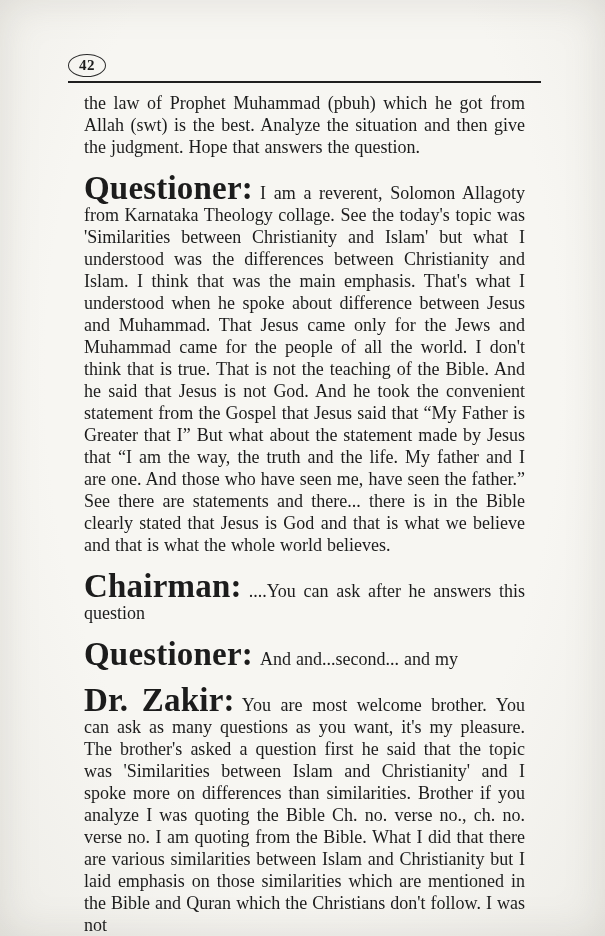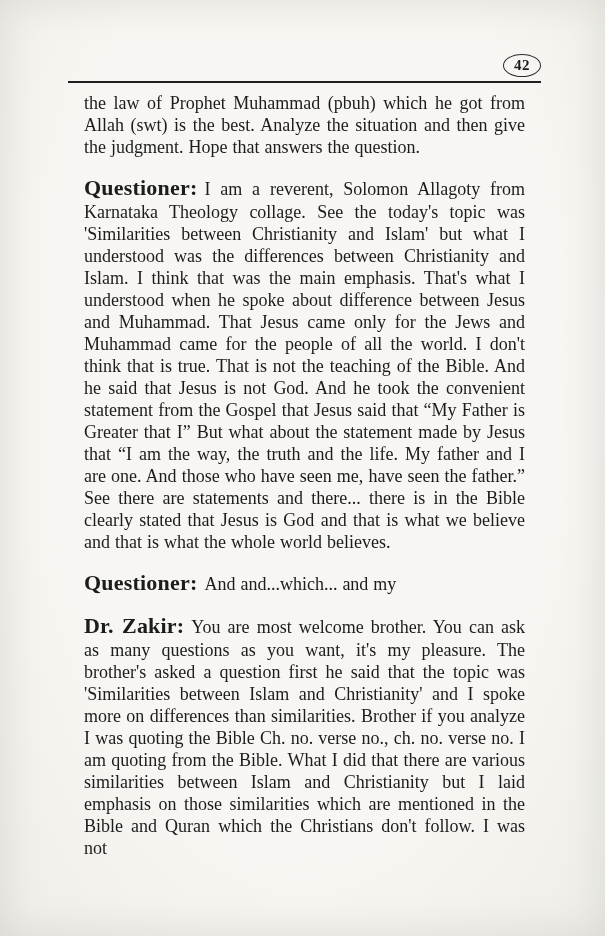--- a/index.html
+++ b/index.html
@@ -14,21 +14,21 @@
     margin: 0 auto;
     box-sizing: border-box;
     background: radial-gradient(ellipse at 50% 40%, #f7f6f2 60%, #eeede8 100%);
     box-shadow: inset 0 0 40px rgba(120,115,105,0.18);
     font-family: "Liberation Serif", "DejaVu Serif", serif;
     color: #1c1c1c;
     padding: 54px 64px 0 68px;
     overflow: hidden;
   }
   .page-header {
-    text-align: right;
+    text-align: left;
   }
   .page-number-badge {
     display: inline-block;
     border: 1.6px solid #2b2b2b;
     border-radius: 50%;
     padding: 0 10px;
     font-size: 15px;
     line-height: 21px;
     font-weight: bold;
     letter-spacing: 0.5px;
@@ -47,21 +47,21 @@
     word-spacing: 0.5px;
   }
   p.continuation {
     margin-top: 9px;
   }
   p.speech-para {
     margin-top: 17px;
   }
   .speaker {
     font-weight: bold;
-    font-size: 22px;
+    font-size: 33px;
     line-height: 26px;
     letter-spacing: 0.2px;
     padding-right: 7px;
   }
   .speech {
     
   }
 </style>
 </head>
 <body>
@@ -74,22 +74,25 @@
     </span>
     <hr class="header-rule">
   </div>
 
   <p class="body-para continuation">the law of Prophet Muhammad (pbuh) which he got from Allah (swt) is the best. Analyze the situation and then give the judgment. Hope that answers the question.</p>
 
   <p class="body-para speech-para">
     <span class="speaker">Questioner:</span><span class="speech">I am a reverent, Solomon Allagoty from Karnataka Theology collage. See the today's topic was 'Similarities between Christianity and Islam' but what I understood was the differences between Christianity and Islam. I think that was the main emphasis. That's what I understood when he spoke about difference between Jesus and Muhammad. That Jesus came only for the Jews and Muhammad came for the people of all the world. I don't think that is true. That is not the teaching of the Bible. And he said that Jesus is not God. And he took the convenient statement from the Gospel that Jesus said that “My Father is Greater that I” But what about the statement made by Jesus that “I am the way, the truth and the life. My father and I are one. And those who have seen me, have seen the father.” See there are statements and there... there is in the Bible clearly stated that Jesus is God and that is what we believe and that is what the whole world believes.</span>
   </p>
 
+  <p class="body-para speech-para">
+    <span class="speaker">Chairman:</span><span class="speech">....You can ask after he answers this question</span>
+  </p>
 
   <p class="body-para speech-para">
-    <span class="speaker">Questioner:</span><span class="speech">And and...which... and my</span>
+    <span class="speaker">Questioner:</span><span class="speech">And and...second... and my</span>
   </p>
 
   <p class="body-para speech-para">
     <span class="speaker">Dr. Zakir:</span><span class="speech">You are most welcome brother. You can ask as many questions as you want, it's my pleasure. The brother's asked a question first he said that the topic was 'Similarities between Islam and Christianity' and I spoke more on differences than similarities. Brother if you analyze I was quoting the Bible Ch. no. verse no., ch. no. verse no. I am quoting from the Bible. What I did that there are various similarities between Islam and Christianity but I laid emphasis on those similarities which are mentioned in the Bible and Quran which the Christians don't follow. I was not</span>
   </p>
 
 </div>
 
 </body></html>

